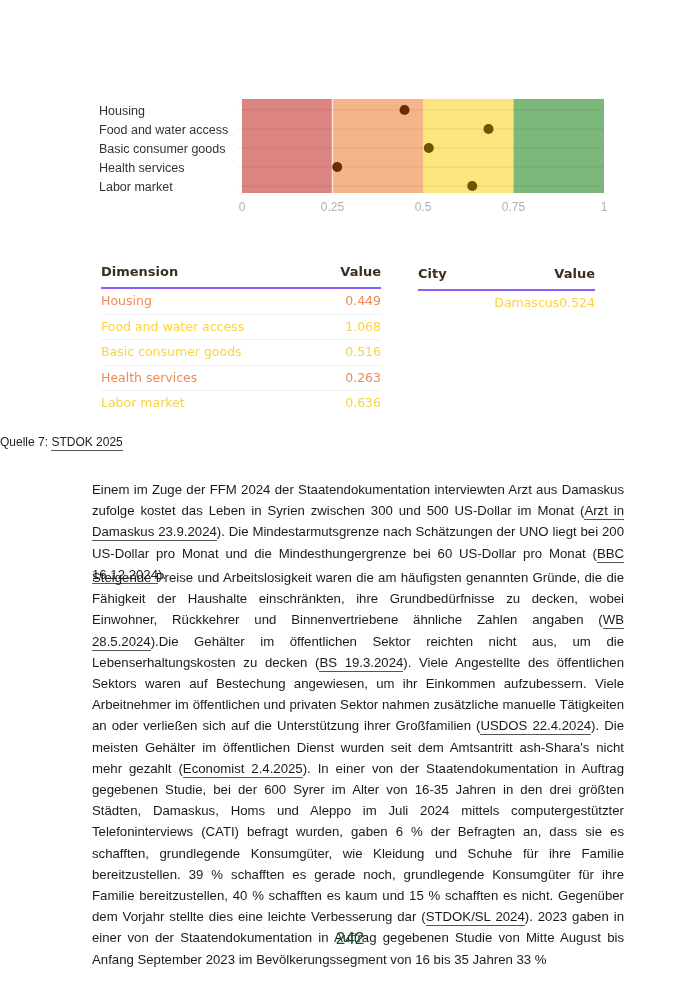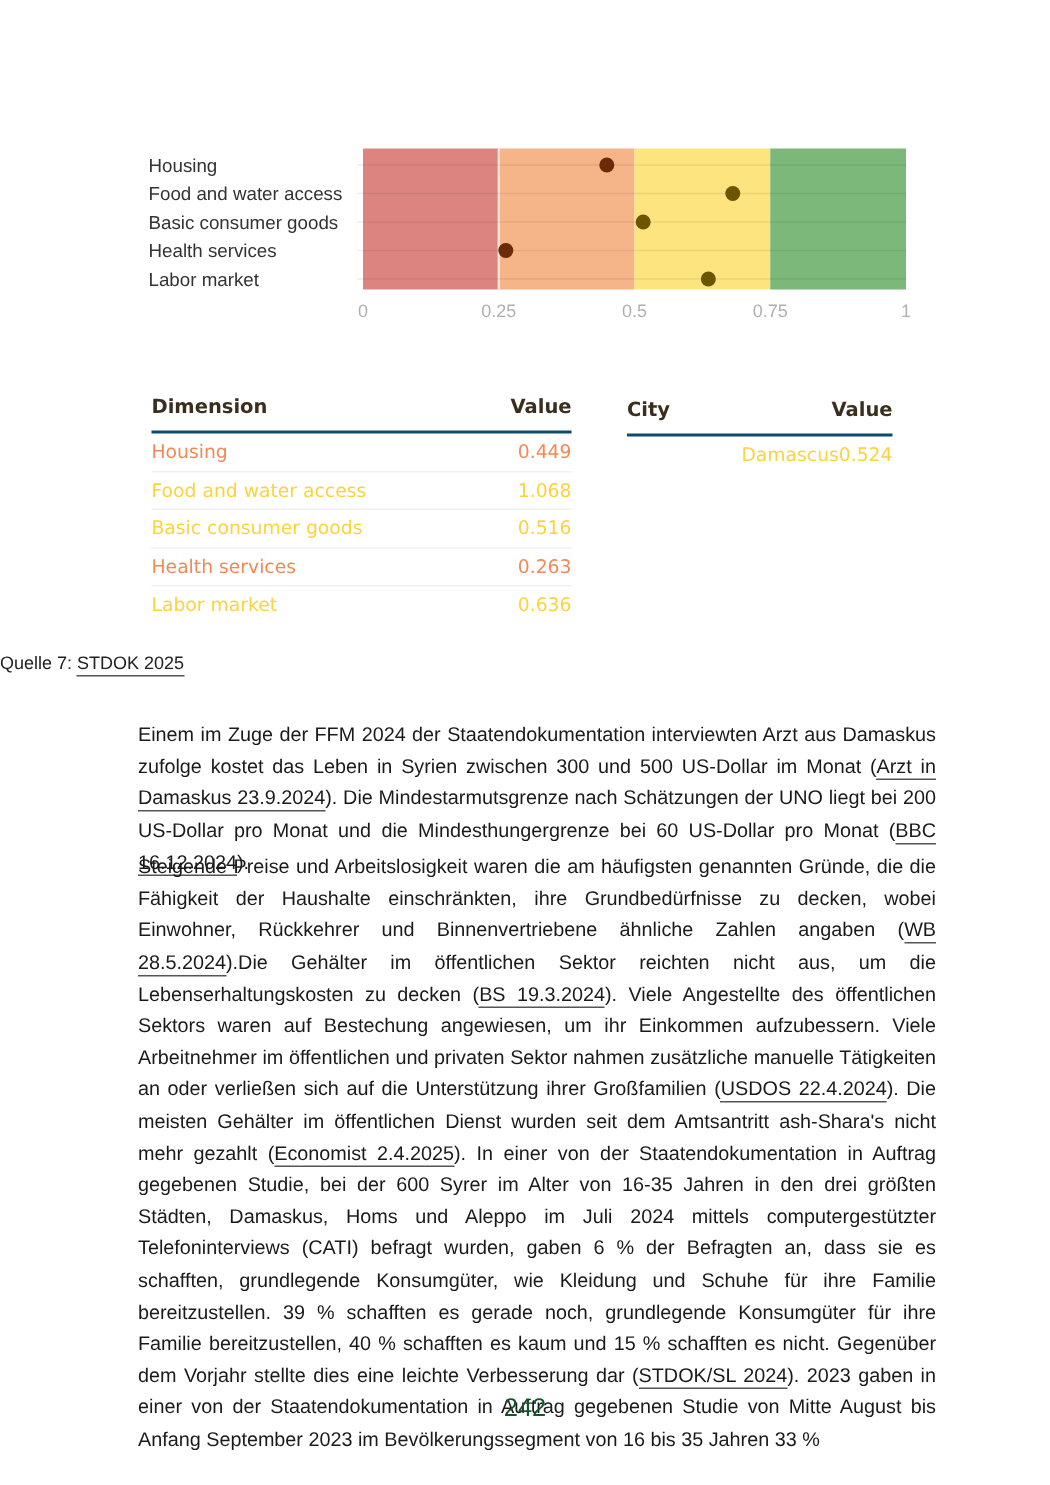--- a/index.html
+++ b/index.html
@@ -5,21 +5,21 @@
   html, body { margin: 0; padding: 0; background: #ffffff; }
   body { width: 700px; height: 990px; position: relative; overflow: hidden; font-family: "Liberation Sans", sans-serif; color: #1a1a1a; }
 
   
   #chart { position: absolute; left: 0; top: 95px; width: 700px; height: 125px; }
   .cat-label { font-family: "Liberation Sans", sans-serif; font-size: 12.5px; fill: #333; }
   .tick-label { font-family: "Liberation Sans", sans-serif; font-size: 12px; fill: #b0b0b0; }
 
   
   .tbl { position: absolute; font-family: "DejaVu Sans", sans-serif; font-size: 12.5px; }
-  .tbl .hdr { display: flex; justify-content: space-between; font-weight: bold; color: #3b2e1e; font-size: 13px; padding-bottom: 8px; border-bottom: 2px solid #0c4a6e; }
+  .tbl .hdr { display: flex; justify-content: space-between; font-weight: bold; color: #3b2e1e; font-size: 13px; padding-bottom: 8px; border-bottom: 2px solid #8b5cf6; }
   .tbl .row { display: flex; justify-content: space-between; height: 24.5px; line-height: 24.5px; border-bottom: 1px solid #f0f0f0; }
   .tbl .row:last-child { border-bottom: none; }
   #dim-table { left: 101px; top: 264px; width: 280px; }
   #city-table { left: 418px; top: 266px; width: 177px; }
 
   .caption { position: absolute; top: 435px; left: 0; width: 700px; text-align: left; font-size: 12px; color: #222; }
   .ul { text-decoration: none; border-bottom: 1px solid #555; padding-bottom: 1px; }
 
   .para { position: absolute; left: 92px; width: 532px; font-size: 13.2px; line-height: 21.2px; text-align: justify; color: #1a1a1a; }
   #p1 { top: 479px; }

